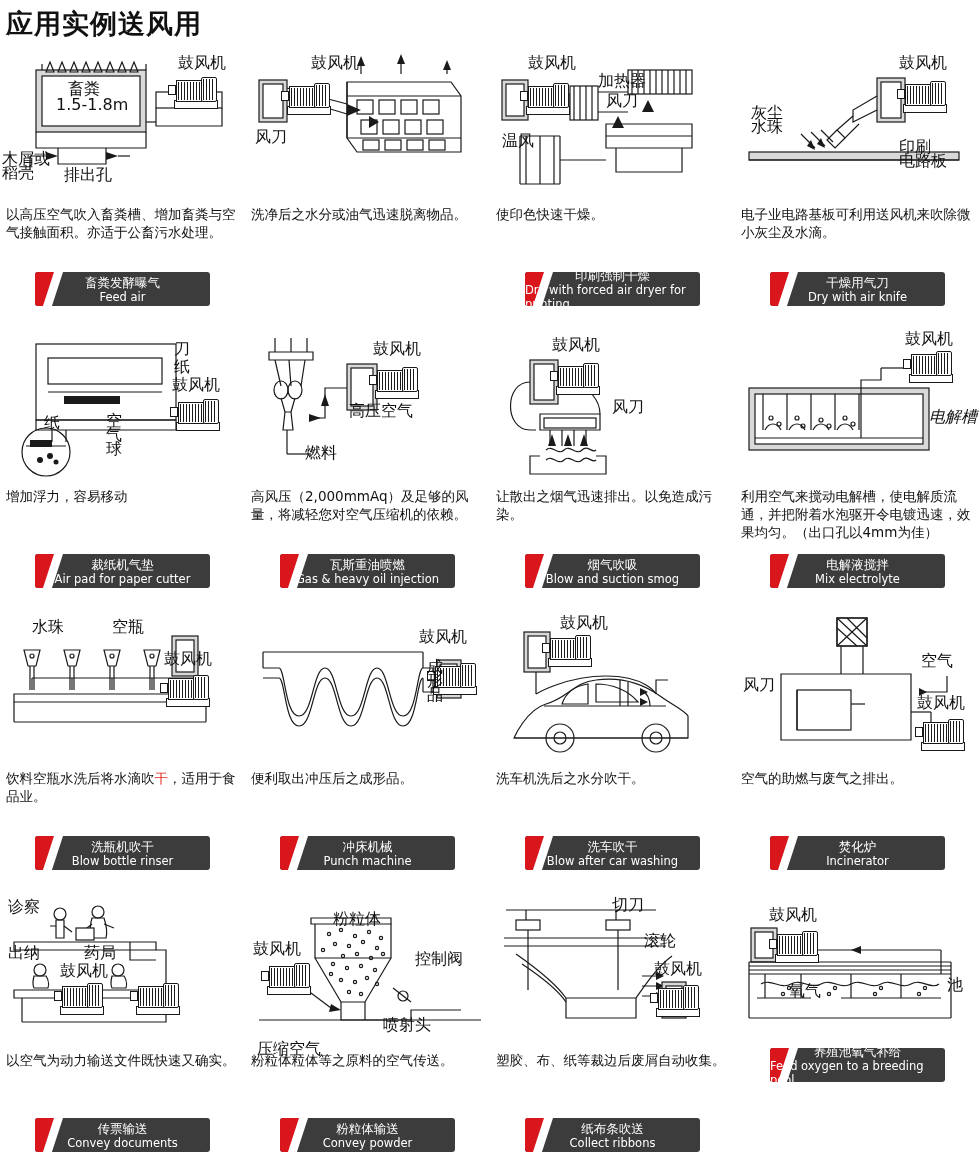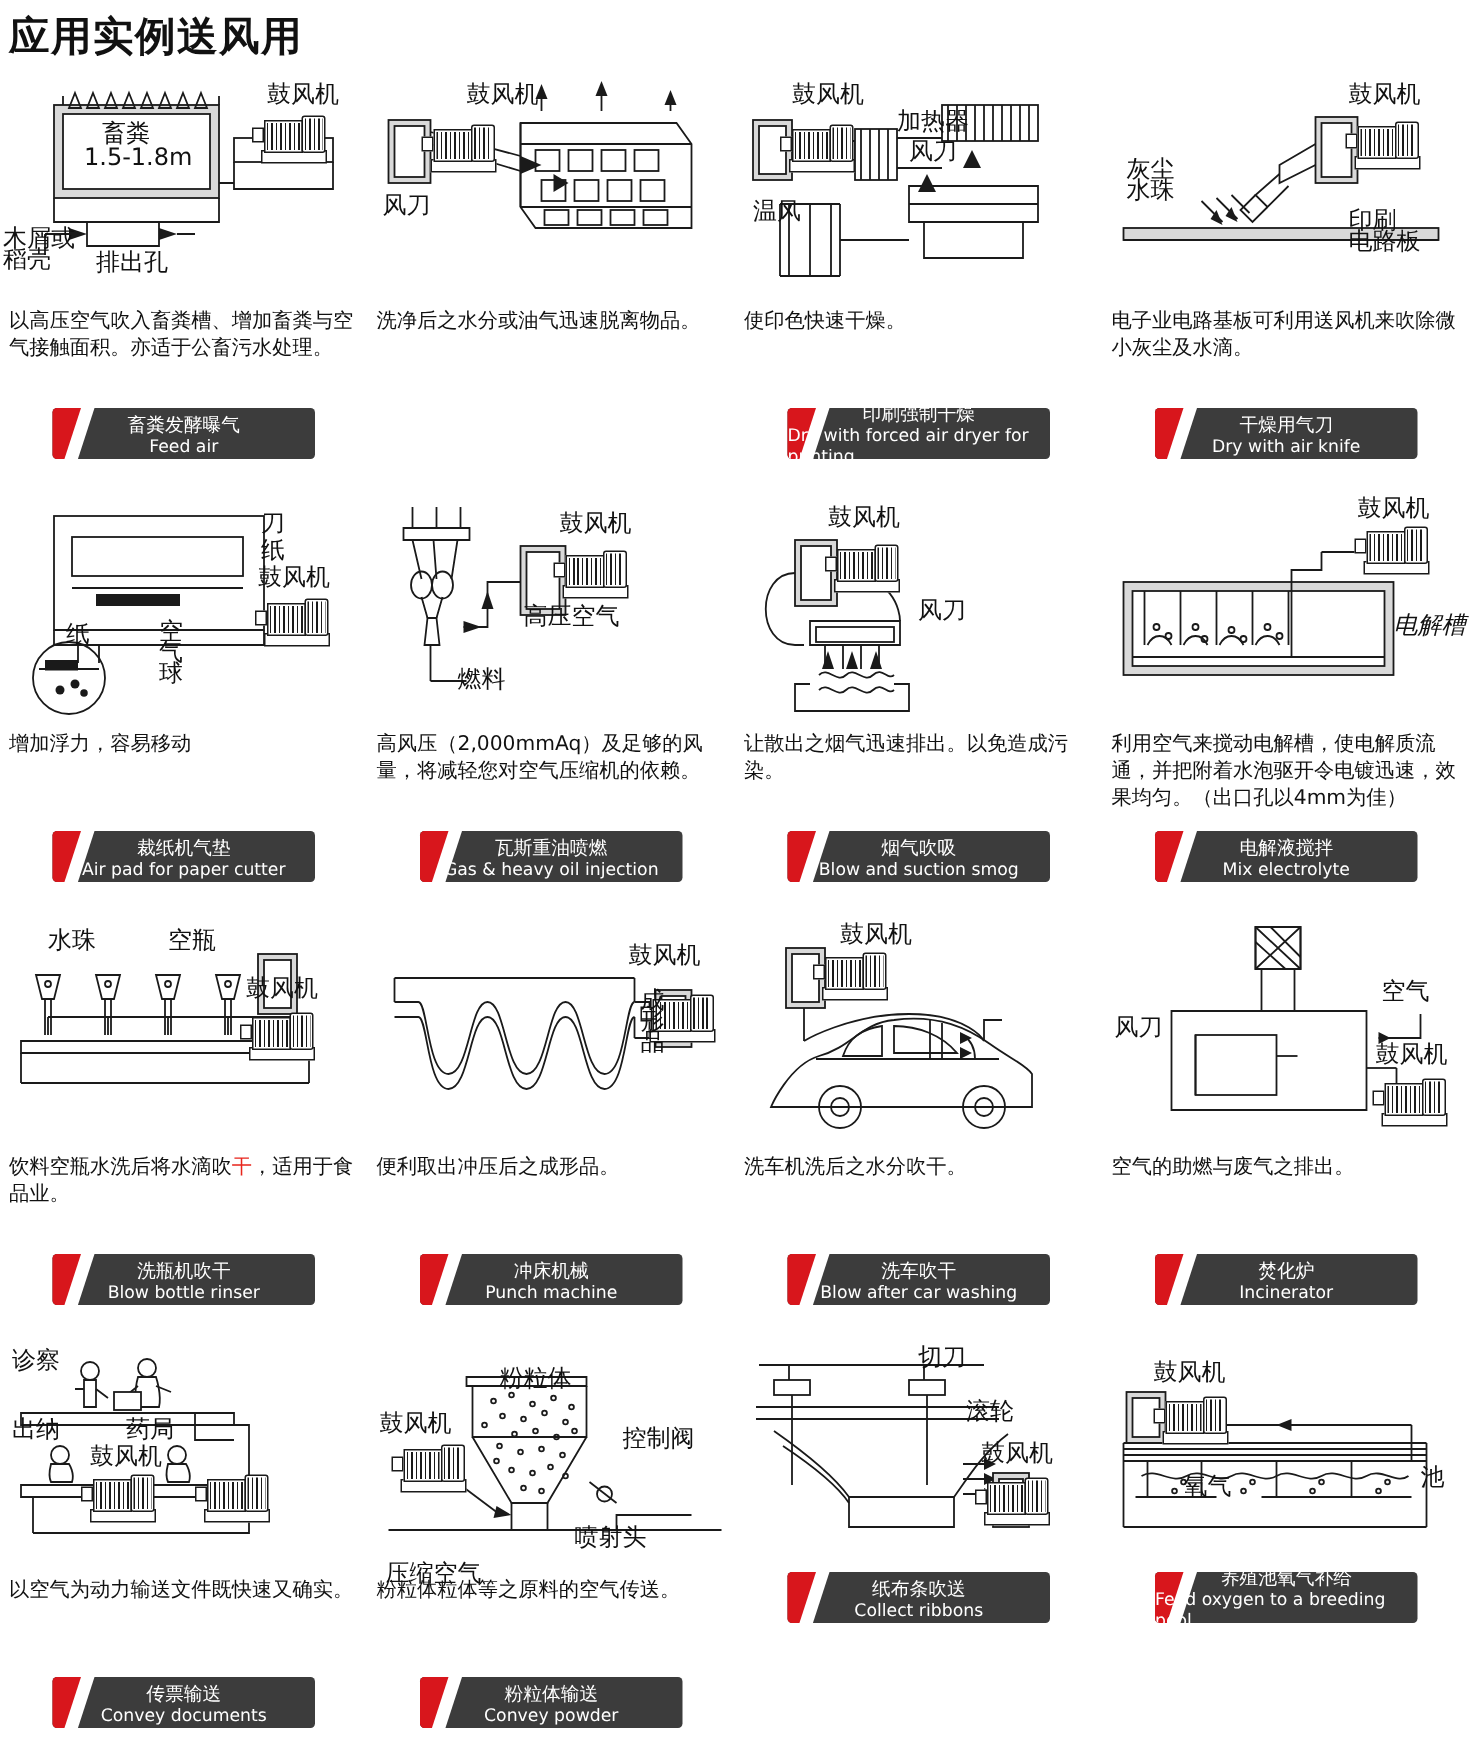--- a/index.html
+++ b/index.html
@@ -769,20 +769,21 @@
           <div class="body"></div>
           <div class="fins"></div>
         <div class="motor"></div>
           <div class="motorfins"></div>
           <div class="inlet"></div>
       </div>
       <div class="lbl" style="left:116px;top:0px;">切刀</div>
       <div class="lbl" style="left:148px;top:36px;">滚轮</div>
       <div class="lbl" style="left:158px;top:64px;">鼓风机</div>
     </div>
+    <div class="desc">塑胶、布、纸等裁边后废屑自动收集。</div>
     <div class="banner">
       <div class="flag"></div>
       <div class="flag2"></div>
       <div class="cn">纸布条吹送</div>
       <div class="en">Collect ribbons</div>
     </div>
   </div>
 
   <div class="cell">
     <div class="art">

